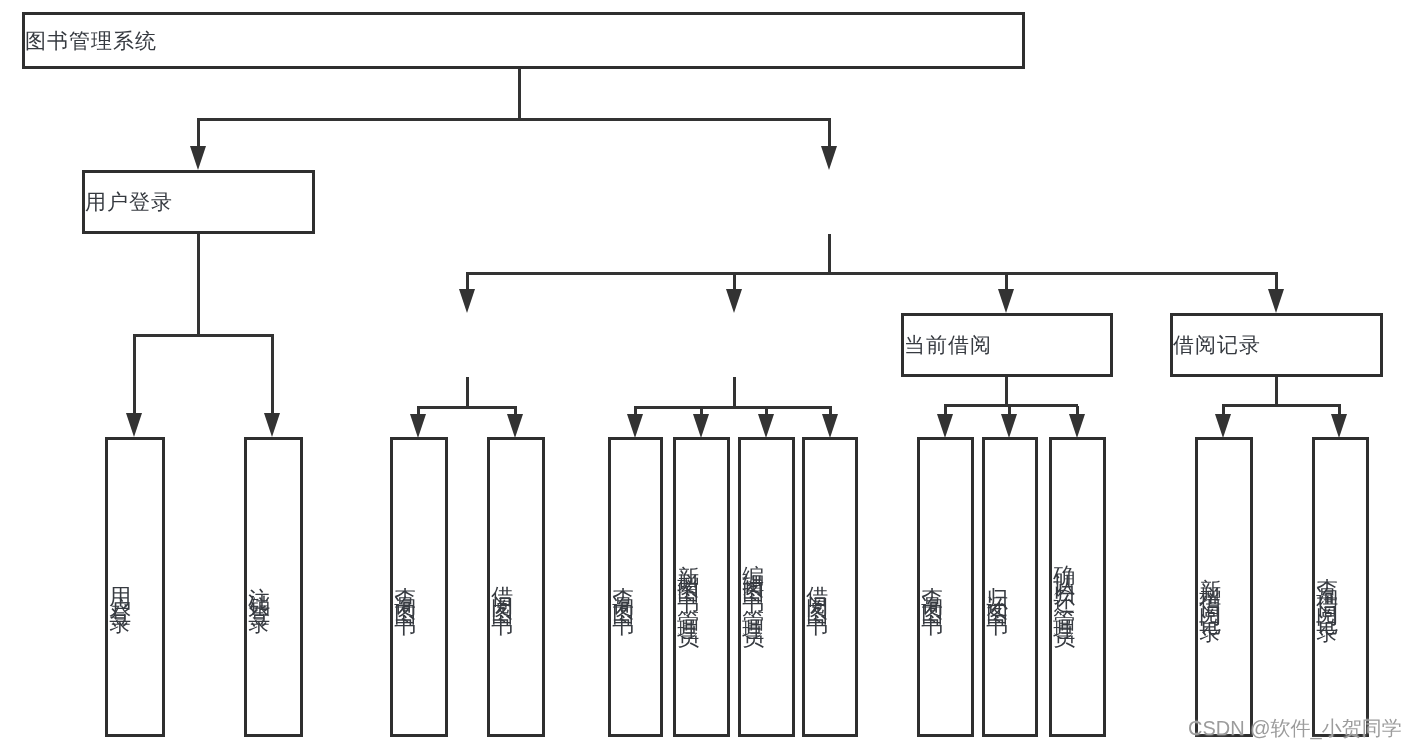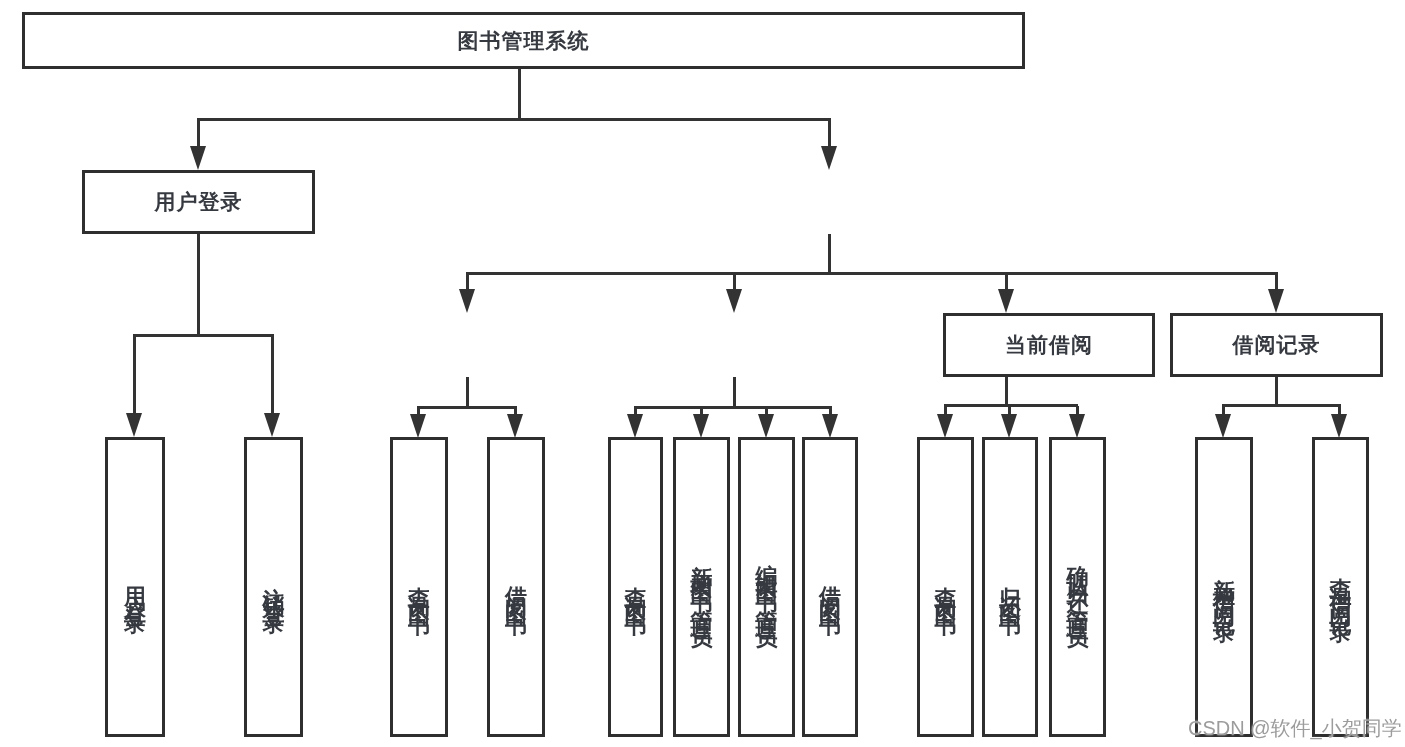--- a/index.html
+++ b/index.html
@@ -3,21 +3,21 @@
 <meta charset="utf-8">
 <style>
   html,body{margin:0;padding:0;background:#ffffff;}
   body{
     width:1405px;height:747px;position:relative;overflow:hidden;
     font-family:"Liberation Sans","DejaVu Sans",sans-serif;
   }
   .canvas{position:absolute;left:0;top:0;width:1405px;height:747px;background:#ffffff;}
   .box{
     position:absolute;background:#ffffff;border:3px solid #2f2f2f;
-    box-sizing:border-box;display:flex;align-items:center;justify-content:center;font-weight:bold;
+    box-sizing:border-box;display:flex;align-items:center;
   }
   .hlabel{font-size:21px;color:#363a40;letter-spacing:1px;white-space:nowrap;}
   .leaf{top:437px;height:300px;}
   .vtext{
     writing-mode:vertical-rl;text-orientation:mixed;
     font-size:22px;line-height:1.1;letter-spacing:9px;color:#363a40;
   }
   .vline{position:absolute;width:3px;background:#333333;}
   .hline{position:absolute;height:3px;background:#333333;}
   .tri{
@@ -61,21 +61,21 @@
   <div class="hline" style="left:466px;top:272px;width:812px"></div>
   <div class="vline" style="left:466px;top:274px;height:17px"></div>
   <div class="tri" style="left:459px;top:289px"></div>
   <div class="vline" style="left:733px;top:274px;height:17px"></div>
   <div class="tri" style="left:726px;top:289px"></div>
   <div class="vline" style="left:1005px;top:274px;height:17px"></div>
   <div class="tri" style="left:998px;top:289px"></div>
   <div class="vline" style="left:1275px;top:274px;height:17px"></div>
   <div class="tri" style="left:1268px;top:289px"></div>
 
-  <div class="box" style="left:943px;top:313px;width:212px;height:64px">
+  <div class="box" style="left:901px;top:313px;width:212px;height:64px">
     <span class="hlabel">当前借阅</span>
   </div>
   <div class="box" style="left:1170px;top:313px;width:213px;height:64px">
     <span class="hlabel">借阅记录</span>
   </div>
 
   <div class="vline" style="left:466px;top:377px;height:30px"></div>
   <div class="hline" style="left:417px;top:406px;width:100px"></div>
   <div class="vline" style="left:417px;top:408px;height:8px"></div>
   <div class="tri" style="left:410px;top:414px"></div>

